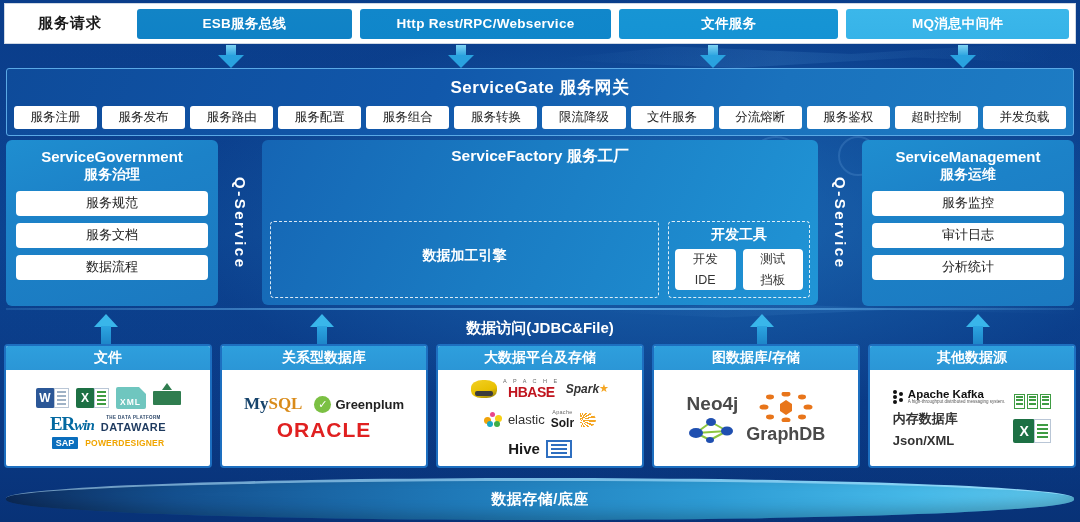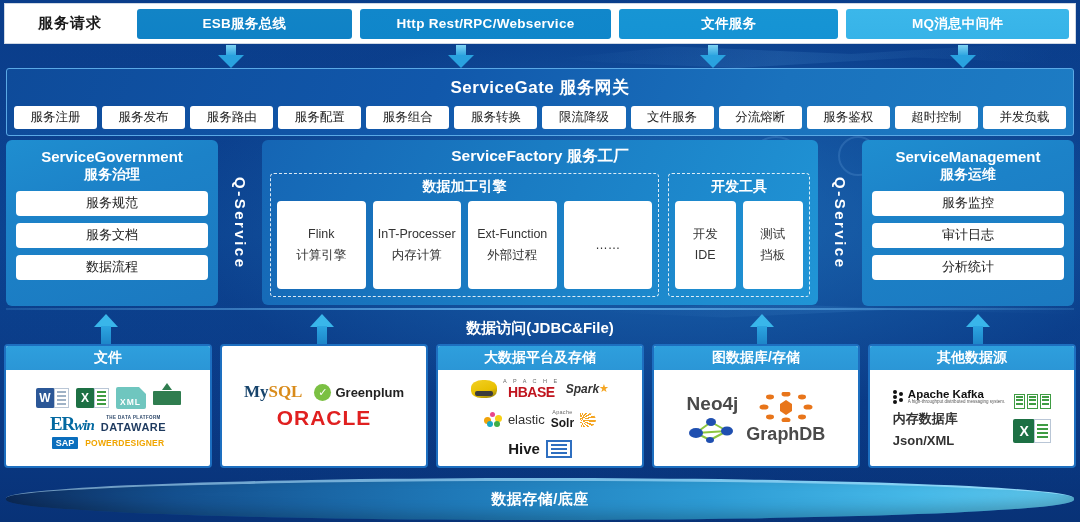--- a/index.html
+++ b/index.html
@@ -150,21 +150,21 @@
   .qservice span {
     writing-mode: vertical-rl;
     color: #ffffff; font-weight: bold; font-size: 15px;
     letter-spacing: 2.5px;
   }
   #factory {
     flex: 1 1 auto; height: 165px;
     padding: 6px 8px 8px 8px;
     background: linear-gradient(115deg,#1565b4 0%, #1a7cc3 45%, #2095d6 100%);
     border-radius: 6px;
-    display: flex; flex-direction: column;
+    display: flex; flex-direction: column; gap: 48px;
   }
   #factory-title {
     text-align: center; color: #ffffff; font-weight: bold; font-size: 15.5px;
     margin-bottom: 6px;
   }
   #factory-body { display: flex; gap: 9px; flex: 1 1 auto; }
   .dashbox {
     border: 1px dashed rgba(255,255,255,.85);
     border-radius: 4px;
     padding: 4px 6px 7px 6px;
@@ -379,37 +379,20 @@
     <div class="qservice">
       <span>Q-Service</span>
     </div>
 
     <div id="factory">
       <div id="factory-title">ServiceFactory  服务工厂</div>
       <div id="factory-body">
 
         <div class="dashbox" id="db-engine">
           <div class="dbtitle">数据加工引擎</div>
-          <div class="dbrow">
-            <div class="wcard">
-              <div>Flink</div>
-              <div>计算引擎</div>
-            </div>
-            <div class="wcard">
-              <div>InT-Processer</div>
-              <div>内存计算</div>
-            </div>
-            <div class="wcard">
-              <div>Ext-Function</div>
-              <div>外部过程</div>
-            </div>
-            <div class="wcard">
-              <div>……</div>
-            </div>
-          </div>
         </div>
 
         <div class="dashbox" id="db-tools">
           <div class="dbtitle">开发工具</div>
           <div class="dbrow">
             <div class="wcard">
               <div>开发</div>
               <div>IDE</div>
             </div>
             <div class="wcard">
@@ -495,20 +478,21 @@
           </span>
         </div>
         <div class="logorow" style="margin-top:-2px;">
           <span class="sapbadge">SAP</span>
           <span class="pwrdes">POWERDESIGNER</span>
         </div>
       </div>
     </div>
 
     <div class="srccard">
+      <div class="srchead">关系型数据库</div>
       <div class="srcbody">
         <div class="logorow" style="gap:12px;">
           <span class="mysql">
             <span>My</span><span class="sql">SQL</span>
           </span>
           <span style="display:flex;align-items:center;gap:4px;">
             <span class="gpdot"></span>
             <span class="gplum">Greenplum</span>
           </span>
         </div>

